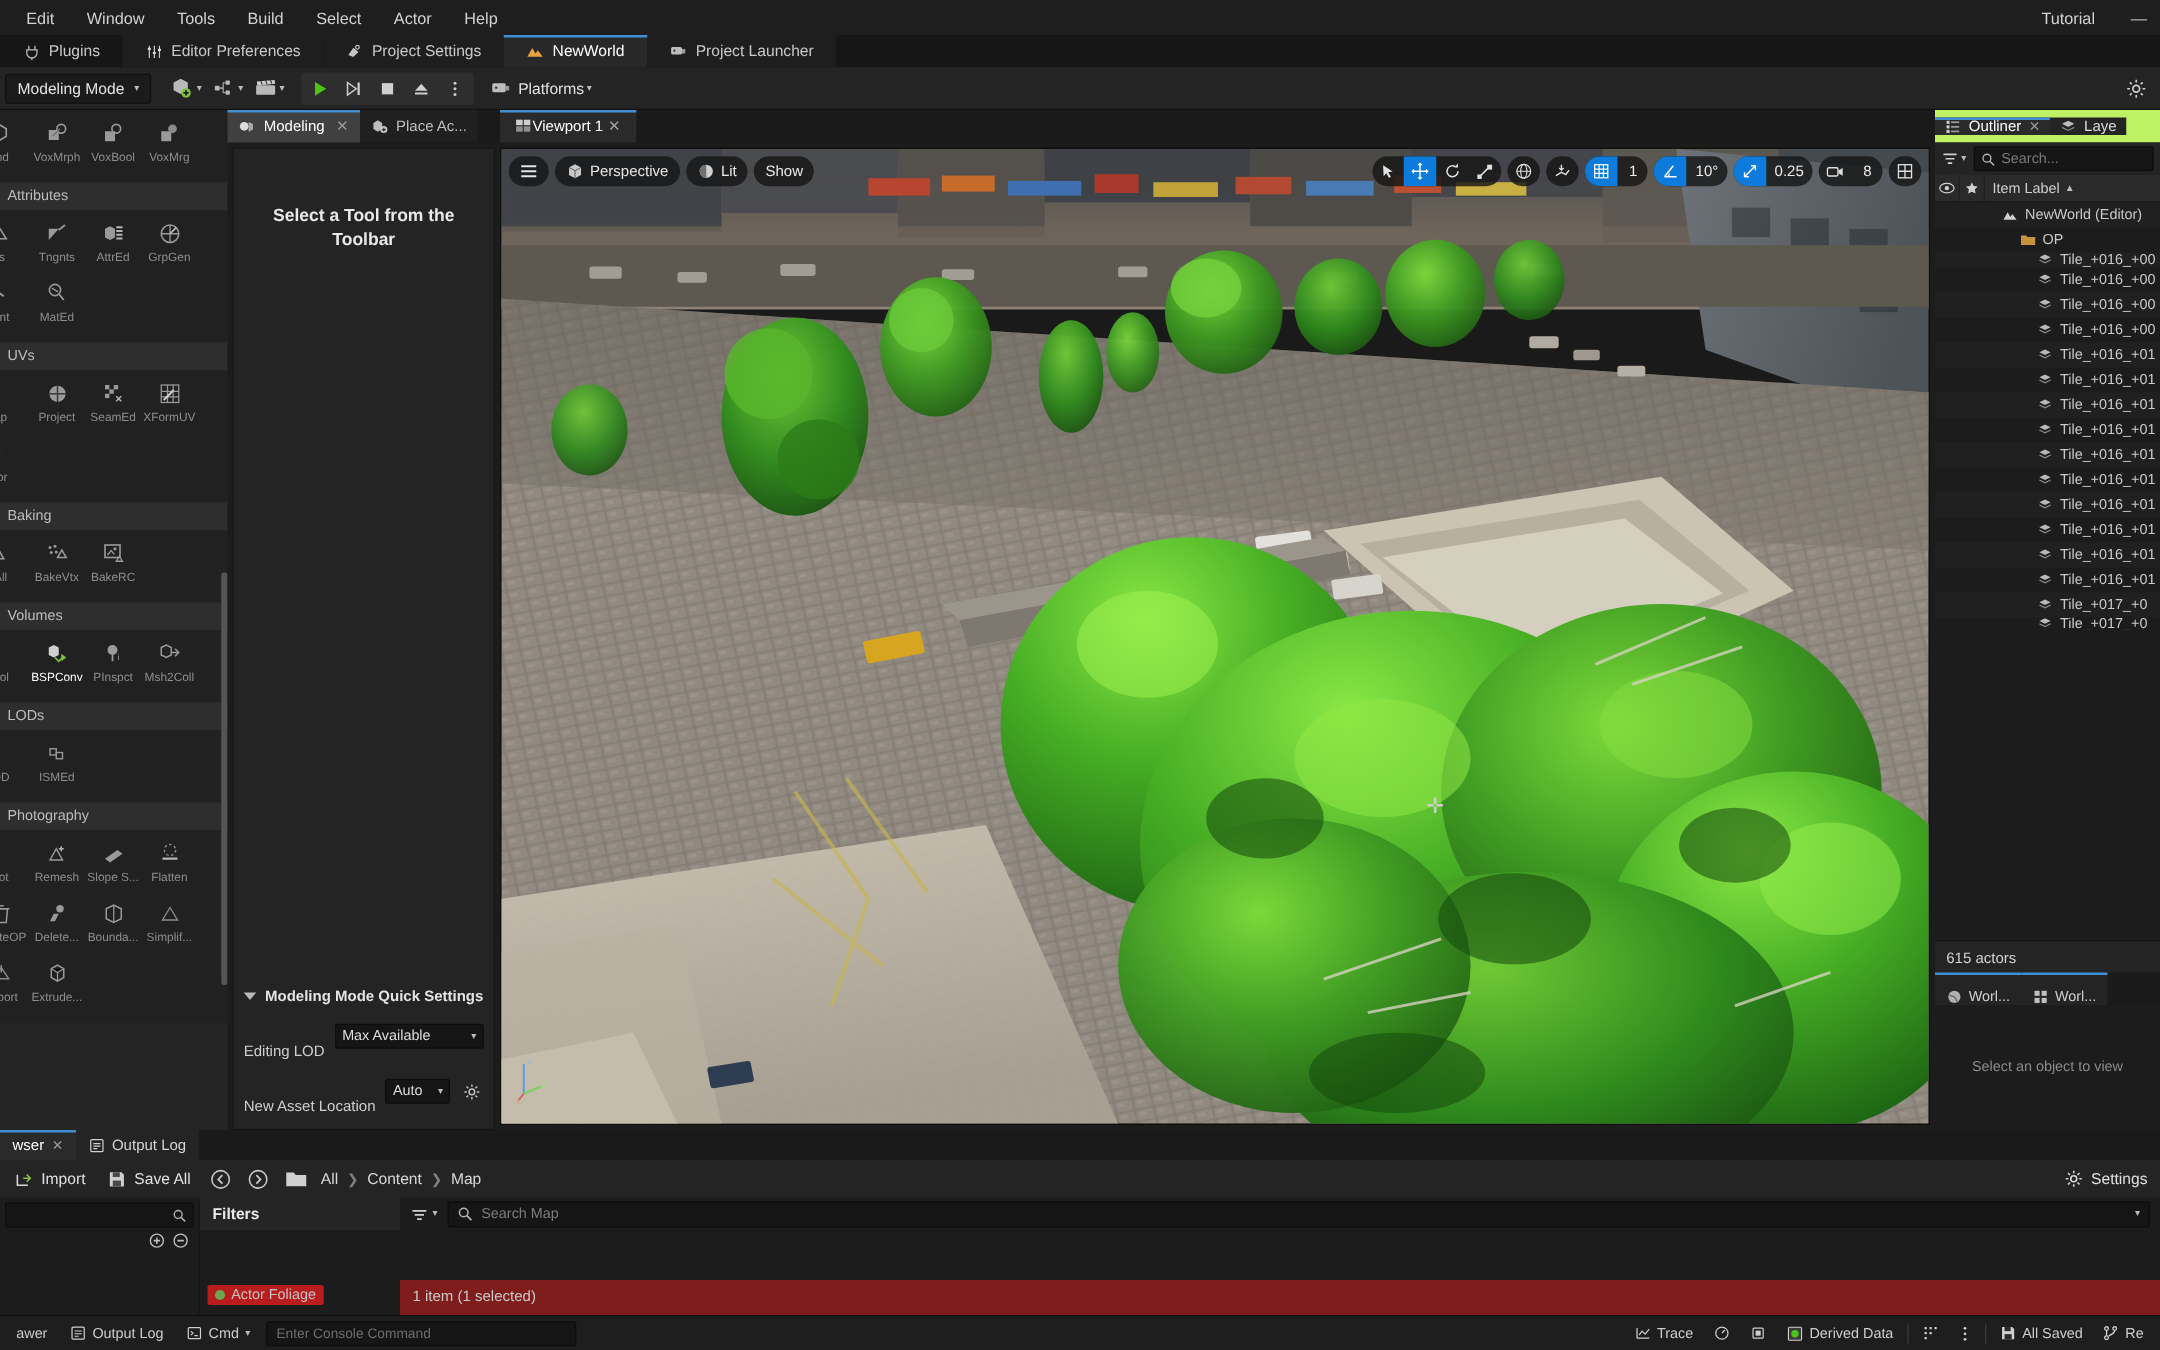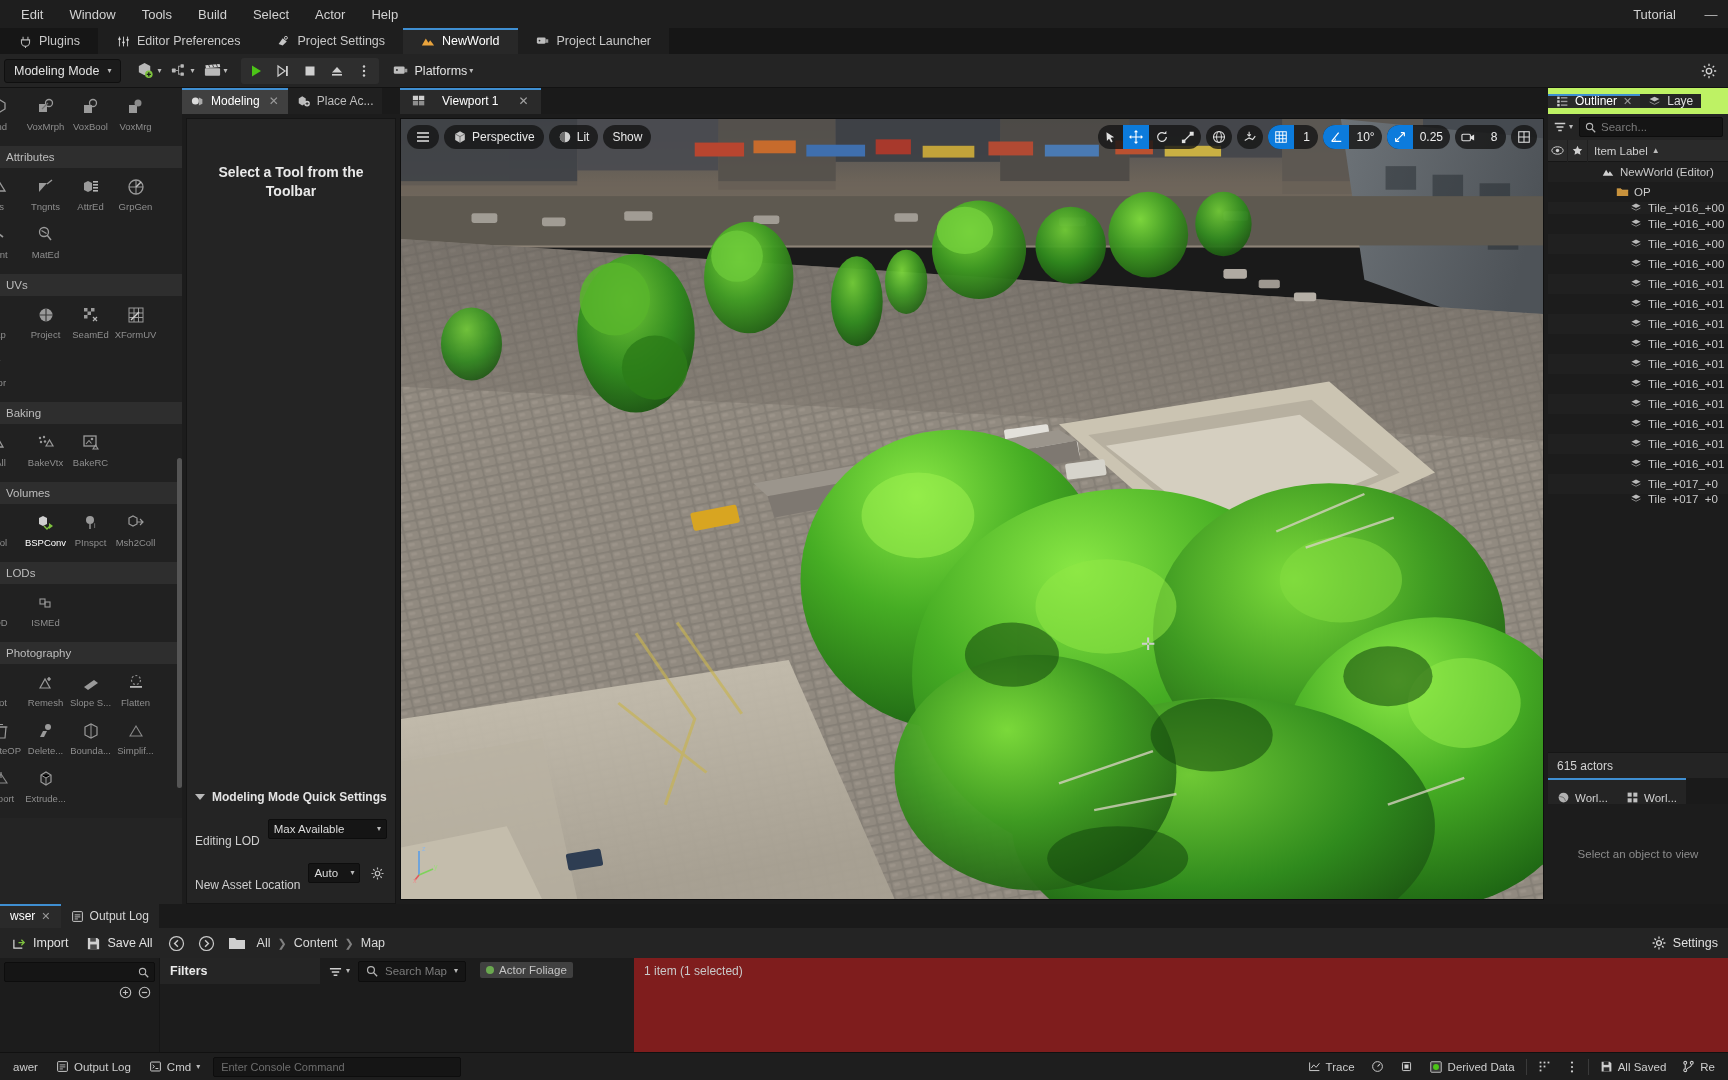--- a/index.html
+++ b/index.html
@@ -122,21 +122,21 @@
     padding: 0 5px; font-size: 11.5px; color: #ddd; flex: 1; min-width: 0;
   }
   .combo .v { overflow: hidden; white-space: nowrap; text-overflow: ellipsis; }
   .combo.w-narrow { flex: none; width: 52px; }
   .gear { width: 20px; height: 20px; display: flex; align-items: center; justify-content: center; color: #c2c2c2; }
 
   
   .vpwrap { flex: 1; display: flex; flex-direction: column; min-width: 0; background: #1c1c1c; }
   .vptabrow { height: 26px; display: flex; align-items: stretch; background: #1a1a1a; flex: none; }
   .vptab {
-    display: flex; align-items: center; gap: 16px; padding: 0 12px; font-size: 12px;
+    display: flex; align-items: center; gap: 0; padding: 0 12px; font-size: 12px;
     color: #fff; background: #2a2a2a; position: relative;
   }
   .vptab::after { content:''; position:absolute; left:0; right:0; top:0; height:2px; background:#3f8fd2; }
   .vptab .x { color: #a4a4a4; font-size: 12px; margin-left: 4px; }
   .viewport {
     flex: 1; margin: 4px 4px 4px 0; position: relative; overflow: hidden;
     border: 1px solid #0f0f0f; background: #1a1a1a;
   }
   .vpscene { position: absolute; inset: 0; }
 
@@ -211,29 +211,29 @@
   .cb-toolbar { height: 30px; background: #242424; display: flex; align-items: center; gap: 10px; padding: 0 8px; flex: none; position: relative; }
   .cbbtn { display: flex; align-items: center; gap: 6px; font-size: 12.5px; color: #e0e0e0; padding: 2px 4px; border-radius: 2px; }
   .navicon { width: 20px; height: 20px; display: flex; align-items: center; justify-content: center; color: #cacaca; }
   .crumbs { display: flex; align-items: center; gap: 7px; font-size: 12.5px; color: #d8d8d8; }
   .crumbs .sep { color: #808080; font-size: 11px; }
   .cb-settings { position: absolute; right: 10px; display: flex; align-items: center; gap: 6px; font-size: 12.5px; color: #e0e0e0; }
   .cb-main { flex: 1; display: flex; min-height: 0; }
   .cb-left { width: 160px; background: #1c1c1c; flex: none; border-right: 1px solid #151515; padding: 4px; display: flex; flex-direction: column; gap: 4px; }
   .cb-srch { height: 20px; background: #151515; border: 1px solid #0d0d0d; border-radius: 2px; display: flex; align-items: center; justify-content: flex-end; gap: 4px; padding: 0 5px; }
   .cb-icons { display: flex; justify-content: flex-end; gap: 6px; padding-right: 4px; color: #bdbdbd; }
-  .cb-right { flex: 1; display: flex; flex-direction: row; min-width: 0; }
+  .cb-right { flex: 1; display: flex; flex-direction: column; min-width: 0; gap: 40px; }
   .cb-filters { height: 26px; display: flex; align-items: center; background: #1c1c1c; flex: none; }
   .filters-pane { width: 160px; background: #252525; height: 26px; display: flex; align-items: center; padding-left: 10px; font-size: 12.5px; font-weight: bold; color: #eaeaea; flex: none; }
   .filt-ctrl { display: flex; align-items: center; gap: 3px; padding: 0 8px; color: #cfcfcf; }
   .cb-search2 { flex: 1; height: 21px; background: #151515; border: 1px solid #0d0d0d; border-radius: 2px; display: flex; align-items: center; gap: 7px; padding: 0 7px; margin-right: 8px; min-width: 0; }
   .cb-search2 .ph { font-size: 11.5px; color: #7c7c7c; flex: 1; }
   .cb-content { flex: 1; display: flex; min-height: 0; }
   .cb-tree { width: 160px; background: #1c1c1c; flex: none; padding: 4px 6px; }
-  .treechip { display: flex; align-items: center; gap: 5px; font-size: 11.5px; color: #c4c4c4; background: #404040; border-radius: 2px; padding: 2px 6px; width: fit-content; }
+  .treechip { display: flex; align-items: center; gap: 5px; font-size: 11.5px; color: #c4c4c4; background: #b91c1c; border-radius: 2px; padding: 2px 6px; width: fit-content; }
   .cb-assets { flex: 1; background: #7f1d1d; padding: 6px 10px; font-size: 12px; color: #c9c9c9; }
 
   
   .statusbar { height: 28px; background: #1e1e1e; display: flex; align-items: center; gap: 8px; padding: 0 8px; flex: none; border-top: 1px solid #111; }
   .sb-item { display: flex; align-items: center; gap: 5px; font-size: 11.5px; color: #cdcdcd; padding: 2px 5px; border-radius: 2px; }
   .cmdbox { height: 20px; background: #151515; border: 1px solid #0d0d0d; border-radius: 2px; display: flex; align-items: center; padding: 0 7px; width: 248px; }
   .cmdbox .ph { font-size: 11px; color: #6d6d6d; font-family: Liberation Sans, sans-serif; }
   .sb-right { margin-left: auto; display: flex; align-items: center; gap: 6px; }
   .sb-sep { width: 1px; height: 16px; background: #3a3a3a; }
 

